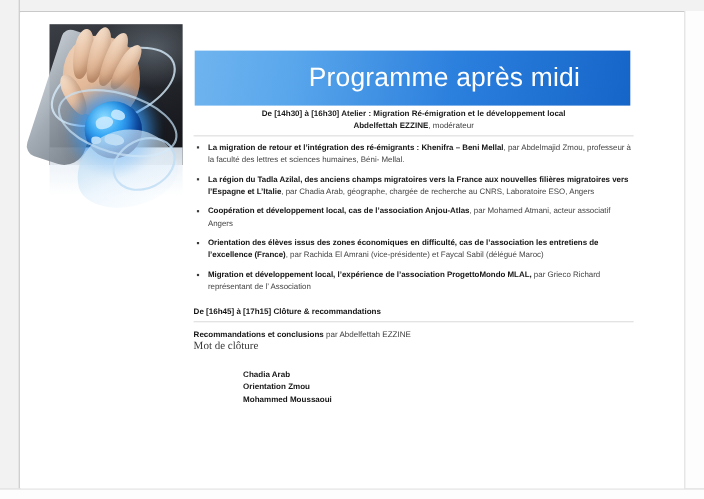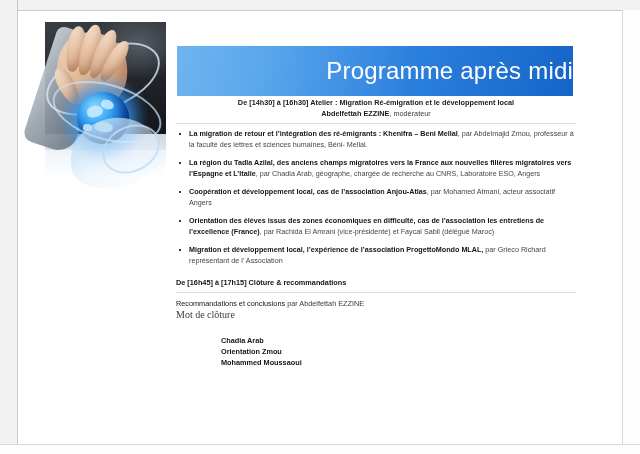--- a/index.html
+++ b/index.html
@@ -184,21 +184,21 @@
   
   #title-banner {
     position: absolute;
     left: 158px;
     top: 35px;
     width: 396px;
     height: 50px;
     background: linear-gradient(100deg, #6fb4ef 0%, #5aa7ec 22%, #2b7fdd 60%, #1565c8 100%);
     display: flex;
     align-items: center;
-    justify-content: flex-end;
+    justify-content: center;
   }
   #title-text {
     color: #ffffff;
     font-size: 24px;
     font-weight: 400;
     letter-spacing: 0.2px;
     white-space: nowrap;
     line-height: 1;
     padding-left: 58px;
   }
@@ -259,21 +259,21 @@
     color: #141414;
     margin-top: 10px;
   }
 
   .reco-block { margin-top: 2px; }
   .reco-line {
     font-size: 7.3px;
     line-height: 11px;
     color: #3a3a3a;
   }
-  .reco-line .b { font-weight: normal; color: #141414; }
+  .reco-line .b { font-weight: bold; color: #141414; }
   .reco-sub {
     font-size: 10px;
     line-height: 11px;
     color: #3a3a3a;
     font-family: Liberation Serif, serif;
   }
   ul.names {
     list-style: none;
     margin: 15px;
     padding: 0 0 0 30px;

